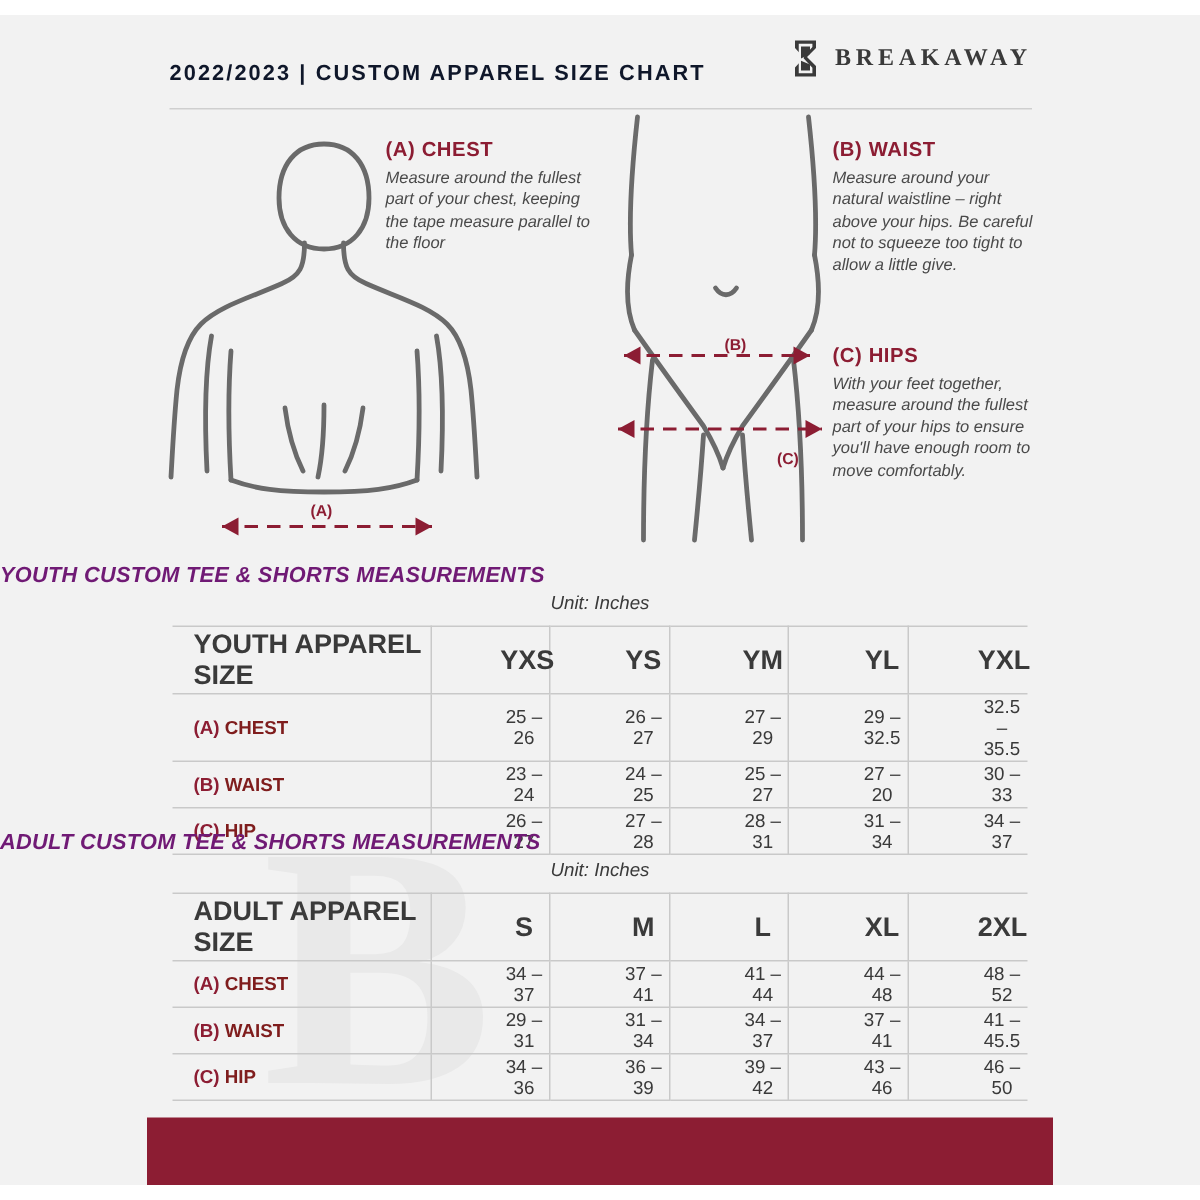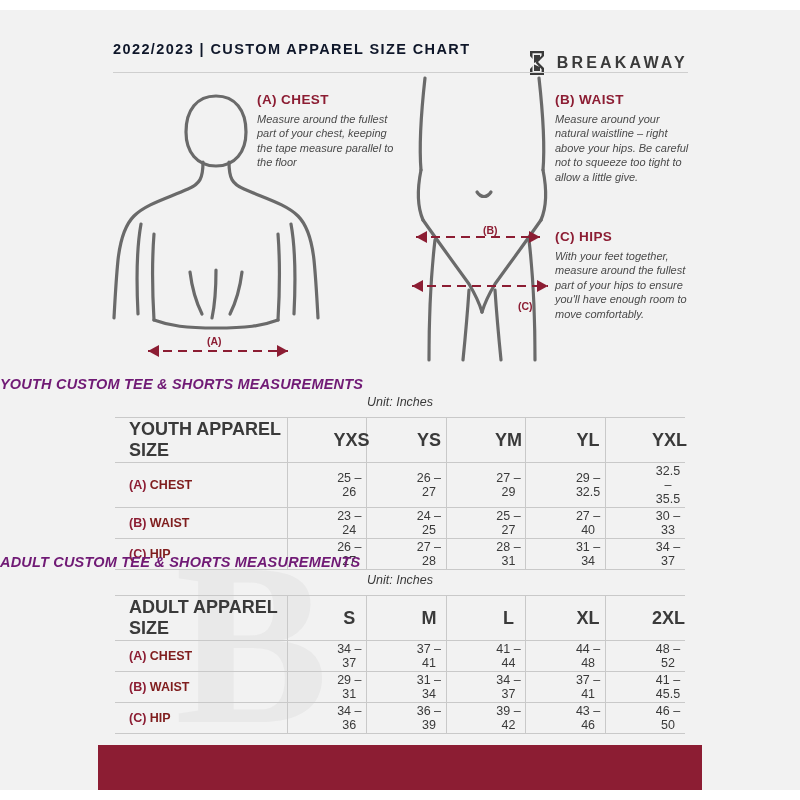--- a/index.html
+++ b/index.html
@@ -53,24 +53,25 @@
     top: 31px;
     font-size: 14.5px;
     font-weight: bold;
     letter-spacing: 1.4px;
     color: #0f172a;
     white-space: nowrap;
   }
   .brand {
     position: absolute;
     right: 112px;
-    top: 40px;
+    top: 16px;
     display: flex;
     align-items: center;
     gap: 9px;
+    font-family: Liberation Serif, serif;
   }
   .brand-mark {
     width: 22px;
     height: 26px;
     position: relative;
   }
   .brand-name {
     font-size: 16px;
     font-weight: bold;
     letter-spacing: 3.2px;
@@ -320,21 +321,21 @@
             <td>32.5 – 35.5</td>
           </tr>
           <tr>
             <td class="rowlabel">
               <span class="lbl-mark">(B) </span>
               <span class="lbl-text">WAIST</span>
             </td>
             <td class="sep">23 – 24</td>
             <td class="sep">24 – 25</td>
             <td class="sep">25 – 27</td>
-            <td class="sep">27 – 40</td>
+            <td class="sep">27 – 20</td>
             <td>30 – 33</td>
           </tr>
           <tr>
             <td class="rowlabel">
               <span class="lbl-mark">(C) </span>
               <span class="lbl-text">HIP</span>
             </td>
             <td class="sep">26 – 27</td>
             <td class="sep">27 – 28</td>
             <td class="sep">28 – 31</td>

